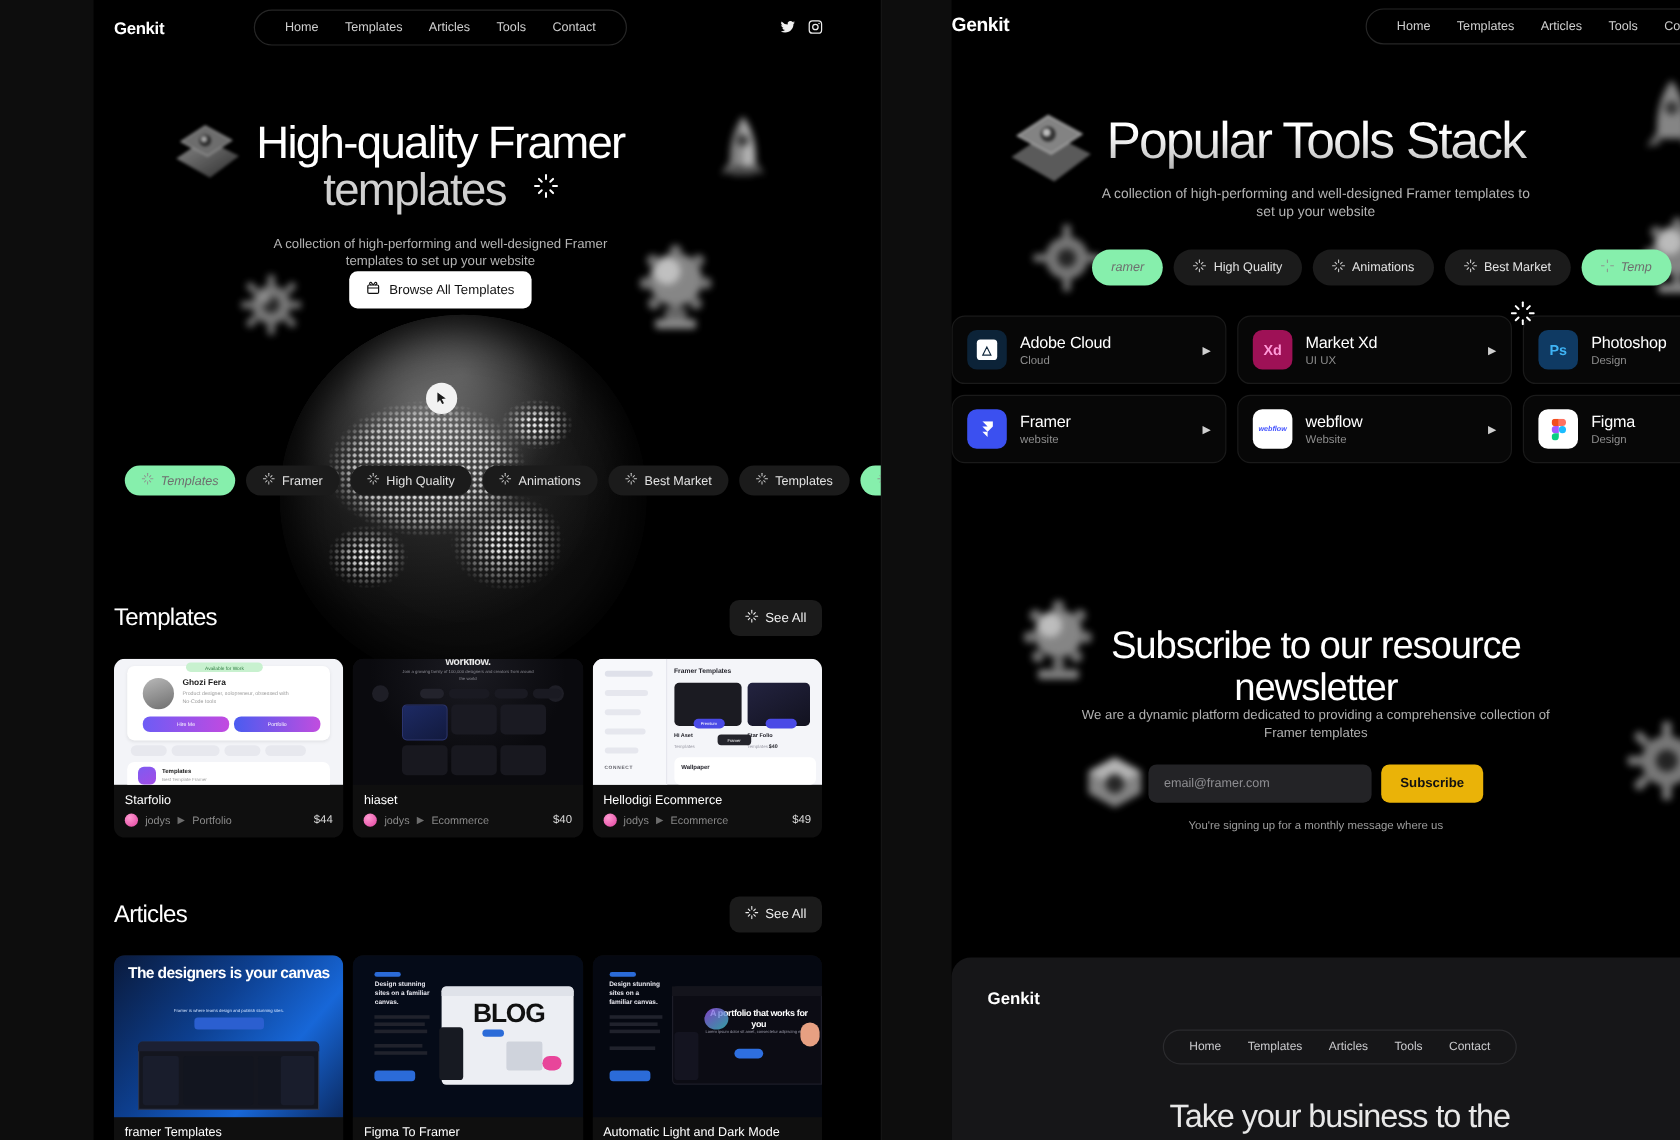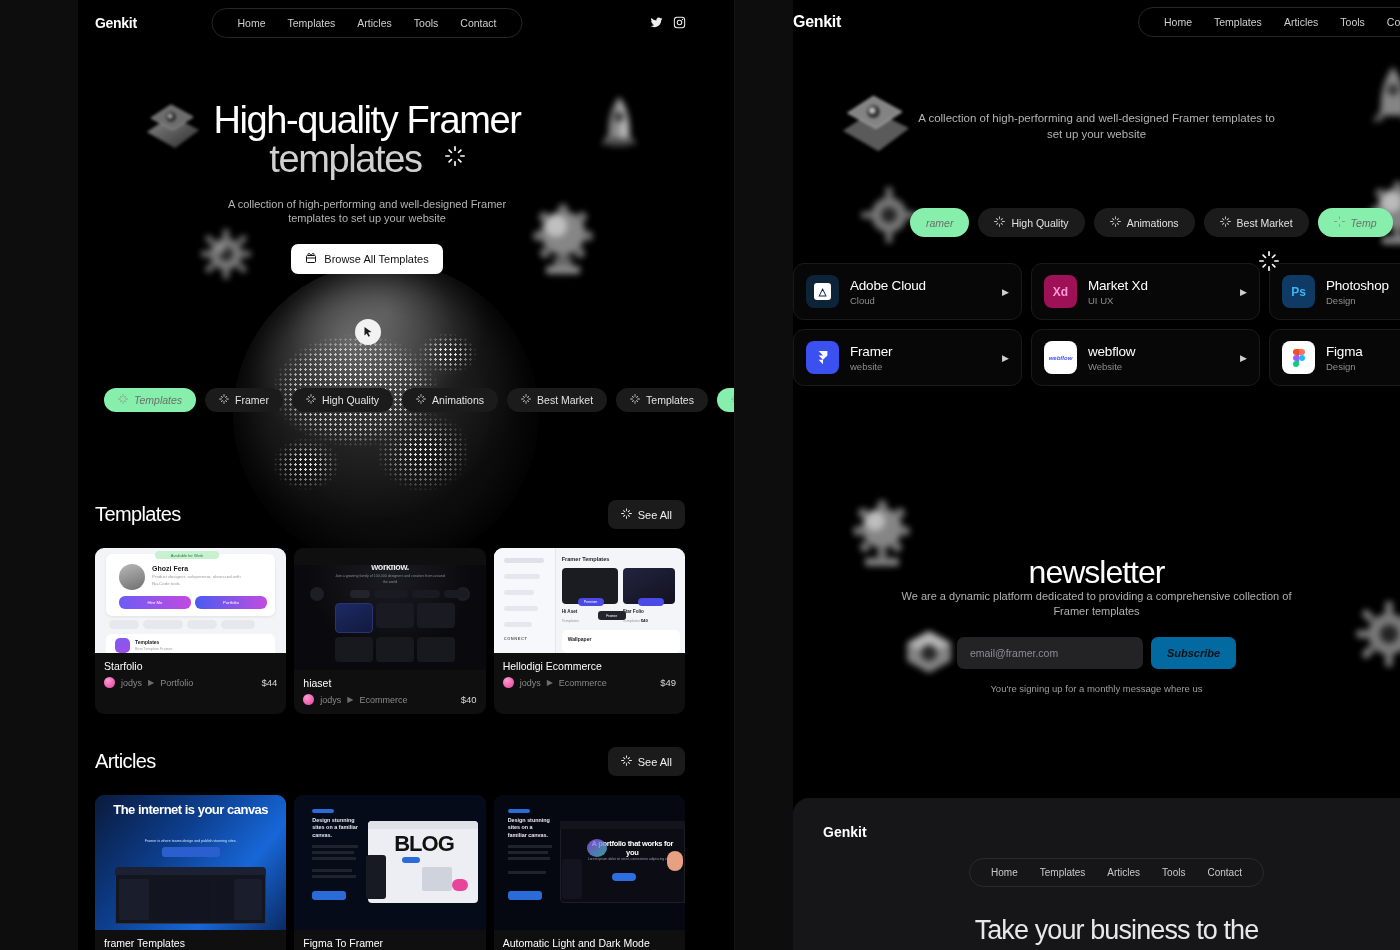--- a/index.html
+++ b/index.html
@@ -108,21 +108,21 @@
   .thumb { height:105px; position:relative; overflow:hidden; }
   .card-body { padding:7px 9px 9px; }
   .card-title { font-size:10.5px; color:#fff; margin-bottom:5px; }
   .card-meta { display:flex; align-items:center; gap:6px; font-size:9px; color:#8a8a8a; }
   .ava { width:11px; height:11px; border-radius:50%; background:radial-gradient(circle at 35% 30%, #ff9ad1, #e0419e); flex:none;}
   .card-price { margin-left:auto; color:#d8d8d8; font-size:9.5px;text-align:right; }
   .caret { color:#6d6d6d; font-size:8px; }
 
   
   .tm1 { background:#f3f4f8; }
-  .tm2 { background:#0c0c10;margin-top:17px; }
+  .tm2 { background:#0c0c10; }
   .tm3 { background:#f4f5f9; }
   .mock { position:absolute; }
 
   
   .at1 { background:linear-gradient(130deg,#0a1a3c 0%,#0d3f8f 40%,#1767d8 70%,#0b2a62 100%); }
   .at2 { background:#050b18; }
   .at3 { background:#050811; }
 
   
   .tools-grid { display:grid; grid-template-columns:repeat(3,229px); gap:9px; }
@@ -139,22 +139,22 @@
   
   .subs { text-align:center; position:relative; z-index:4;}
   .subs h2 { font-weight:normal; font-size:32px; letter-spacing:-1px; line-height:1.08;}
   .subs p.sub { color:#b0b0b0; font-size:11px; line-height:1.38; margin-top:0;}
   .subs-form { display:flex; gap:8px; justify-content:center; margin-top:18px;}
   .email-input {
     width:186px; background:#232326; border:none; border-radius:7px;
     padding:10px 13px; color:#8d8d91; font-size:10.5px; font-family:inherit;
   }
   .email-input::placeholder { color:#8d8d91; }
-  .sub-btn { background:#0369a1; color:#111; border:none; border-radius:7px; padding:10px 16px;
-             font-size:11px; font-weight:bold; cursor:pointer; font-family:inherit;font-style:italic;}
+  .sub-btn { background:#eab308; color:#111; border:none; border-radius:7px; padding:10px 16px;
+             font-size:11px; font-weight:bold; cursor:pointer; font-family:inherit;}
   .subs .note { color:#9e9e9e; font-size:9.5px; margin-top:14px;}
 
   
   .footer {
     position:absolute; left:58px; right:-40px; bottom:0; top:798px;
     background:#161618; border-radius:16px 16px 0 0; padding:26px 0 0 0; overflow:hidden;
   }
   .footer .flogo { font-weight:bold; font-size:14px; margin-left:30px; }
   .footer .fnav { display:flex; justify-content:center; margin-top:18px; }
   .footer .fnavpill { border:1px solid #2b2b2e; border-radius:999px; padding:6px 10px; display:flex; }
@@ -273,21 +273,21 @@
                 <rect x="18" y="11" width="6" height="2" rx="1"></rect>
             <rect x="11" y="1" width="2" height="6" rx="1" transform="rotate(45 12 12)"></rect>
             <rect x="11" y="17" width="2" height="6" rx="1" transform="rotate(45 12 12)"></rect>
             <rect x="1" y="11" width="6" height="2" rx="1" transform="rotate(45 12 12)"></rect>
             <rect x="17" y="11" width="6" height="2" rx="1" transform="rotate(45 12 12)"></rect>
               </g>
           </svg>
         </span>
       </h1>
       <p style="font-size:11px;margin:18px auto 0;width:300px;">A collection of high-performing and well-designed Framer templates to set up your website</p>
-      <button class="browse-btn" style="margin-top:18px;">
+      <button class="browse-btn" style="">
         <span>
           <svg width="12" height="12" viewBox="0 0 24 24" fill="none" stroke="#111" stroke-width="2">
               <rect x="3" y="7" width="18" height="14" rx="2"></rect>
               <path d="M3 12h18M9 7c-2 0-3-1-3-2.5S7.5 2 9 3l3 4M15 7c2 0 3-1 3-2.5S16.5 2 15 3l-3 4"></path>
             </svg>
         </span>
         <span>Browse All Templates</span>
       </button>
     </div>
 
@@ -528,21 +528,21 @@
                 <rect x="16" y="11" width="6" height="2" rx="1" transform="rotate(45 12 12)"></rect>
               </svg></span>
           <span>See All</span>
         </button>
       </div>
 
       <div class="cards" style="margin-top:19px;">
 
         <div class="card">
           <div class="thumb at1" style="height:135px;">
-            <div class="mock" style="left:0;top:8px;width:100%;text-align:center;font-size:13px;font-weight:bold;color:#fff;line-height:1.05;letter-spacing:-.5px;">The internet is your canvas</div>
+            <div class="mock" style="left:0;top:8px;width:100%;text-align:center;font-size:13px;font-weight:bold;color:#fff;line-height:1.05;letter-spacing:-.5px;">The designers is your canvas</div>
             <div class="mock" style="left:50%;transform:translateX(-50%);top:44px;font-size:3.6px;color:#cfe2ff;white-space:nowrap;">Framer is where teams design and publish stunning sites.</div>
             <div class="mock" style="left:50%;transform:translateX(-50%);top:52px;width:58px;height:10px;border-radius:3px;background:#2b5fd0;"></div>
             <div class="mock" style="left:20px;top:72px;right:20px;bottom:6px;background:#14161f;border-radius:4px 4px 0 0;border:1px solid #2a3550;"></div>
             <div class="mock" style="left:20px;top:72px;right:20px;height:8px;background:#1c2033;border-radius:4px 4px 0 0;"></div>
             <div class="mock" style="left:24px;top:84px;width:30px;bottom:10px;background:#191d2c;border-radius:2px;"></div>
             <div class="mock" style="left:58px;top:84px;width:58px;bottom:10px;background:#12151f;border-radius:2px;"></div>
             <div class="mock" style="left:120px;top:84px;width:28px;bottom:10px;background:#12151f;border-radius:2px;"></div>
             <div class="mock" style="right:24px;top:84px;width:28px;bottom:10px;background:#191d2c;border-radius:2px;"></div>
           </div>
           <div class="card-body">
@@ -696,20 +696,21 @@
             <rect x="7" y="7" width="6" height="10" rx="2" transform="rotate(-45 10 12)"></rect>
             <rect x="39" y="35" width="6" height="10" rx="2" transform="rotate(-45 42 40)"></rect>
             <rect x="39" y="7" width="6" height="10" rx="2" transform="rotate(45 42 12)"></rect>
             <rect x="7" y="35" width="6" height="10" rx="2" transform="rotate(45 10 40)"></rect>
           </g>
           <circle cx="26" cy="26" r="7" fill="#2a2a2a"></circle>
         </svg>
     </div>
 
     <div class="hero" style="padding-top:54px;padding-left:58px;">
+      <h1 style="font-size:43px;letter-spacing:-1.6px;background:linear-gradient(180deg,#ffffff 30%,#b5b5b5 100%);-webkit-background-clip:text;-webkit-text-fill-color:transparent;background-clip:text;">Popular Tools Stack</h1>
       <p style="font-size:11.5px;margin:14px auto 0;width:360px;">A collection of high-performing and well-designed Framer templates to set up your website</p>
       <span class="sparkle" style="position:absolute;left:524px;top:208px;">
         <svg width="20" height="20" viewBox="0 0 24 24" fill="#fff">
             <rect x="11" y="0" width="2" height="6" rx="1"></rect>
             <rect x="11" y="18" width="2" height="6" rx="1"></rect>
             <rect x="0" y="11" width="6" height="2" rx="1"></rect>
             <rect x="18" y="11" width="6" height="2" rx="1"></rect>
             <rect x="11" y="1" width="2" height="6" rx="1" transform="rotate(45 12 12)"></rect>
             <rect x="11" y="17" width="2" height="6" rx="1" transform="rotate(45 12 12)"></rect>
             <rect x="1" y="11" width="6" height="2" rx="1" transform="rotate(45 12 12)"></rect>
@@ -832,21 +833,21 @@
         <div class="tool-txt">
           <div class="tool-name">Figma</div>
           <div class="tool-cat">Design</div>
         </div>
 
       </div>
     </div>
 
     <div class="subs" style="position:absolute;left:58px;top:520px;width:607px;">
       <h2>
-        <br>
+        <span>Subscribe to our resource</span><br>
         <span>newsletter</span>
       </h2>
       <p class="sub" style="width:400px;margin-left:auto;margin-right:auto;">We are a dynamic platform dedicated to providing a comprehensive collection of Framer templates</p>
       <div class="subs-form">
         <input class="email-input" type="text" placeholder="email@framer.com" style="">
         <button class="sub-btn">Subscribe</button>
       </div>
       <div class="note">You're signing up for a monthly message where us</div>
     </div>
 

